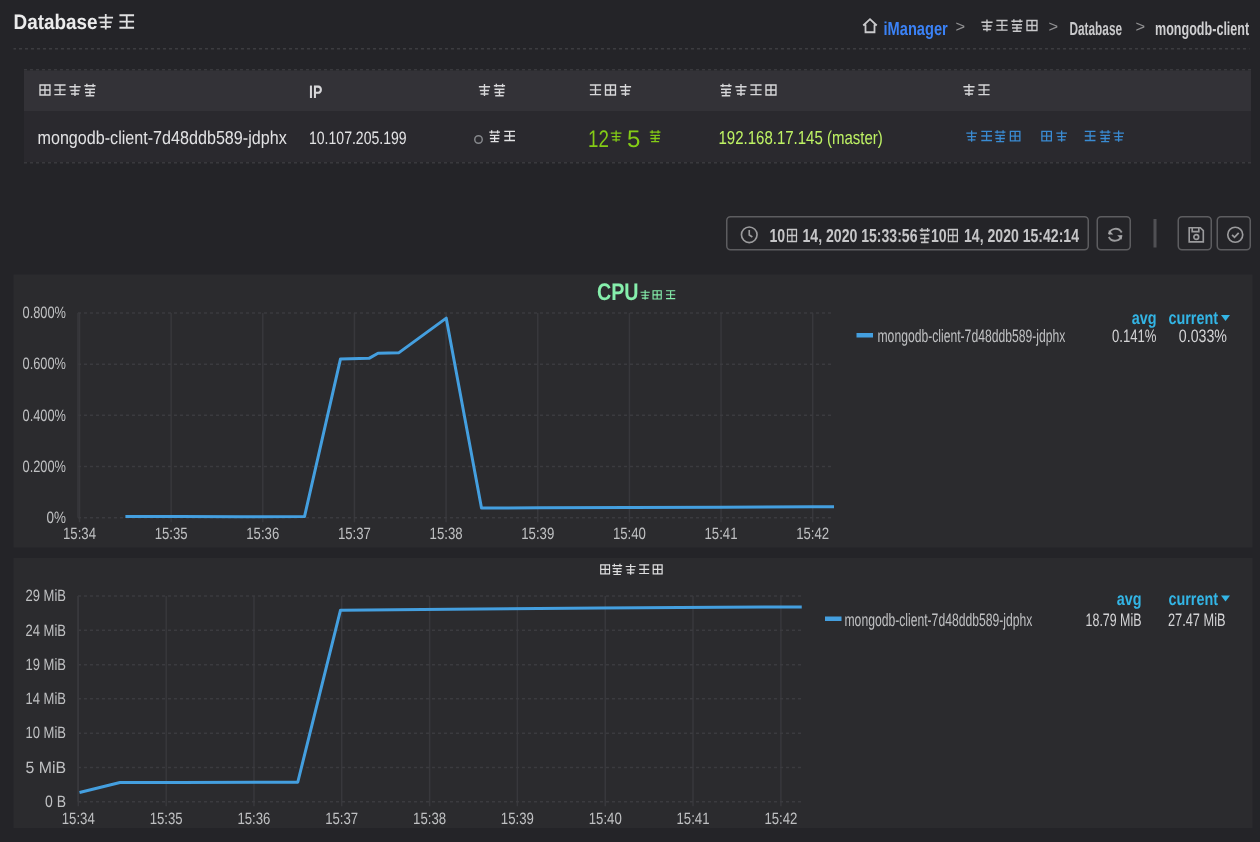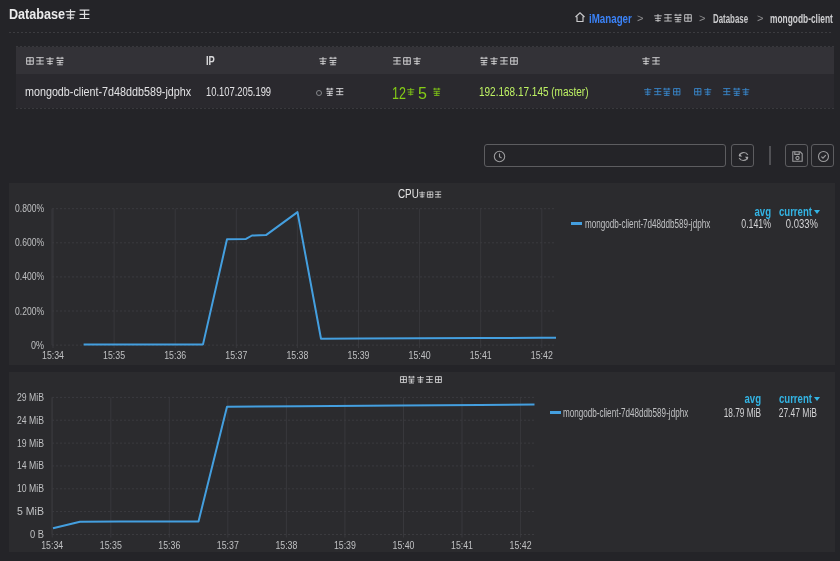--- a/index.html
+++ b/index.html
@@ -135,20 +135,27 @@
       <use href="#g4"></use>
     </svg><svg class="cj" viewBox="0 0 12 12">
       <use href="#g2"></use>
     </svg></div>
 
 <div class="abs" style="left:484px;top:144px;width:242px;height:23px;border:1px solid #5d5d60;border-radius:3px">
 <svg width="13" height="13" viewBox="0 0 13 13" style="position:absolute;left:8px;top:4.5px">
       <circle cx="6.5" cy="6.5" r="5.2" stroke="#9b9b9d" fill="none" stroke-width="1.1"></circle>
       <path d="M6.5 3.4V6.7L8.6 8" stroke="#9b9b9d" fill="none" stroke-width="1.1"></path>
     </svg>
+<div class="abs" style="left:28px;top:5px;font-size:12.5px;font-weight:bold;color:#c6c6c8;white-space:nowrap"><span class="cond" style="transform:scaleX(.75)">10<svg class="cj" viewBox="0 0 12 12" style="width:12px;height:12px">
+          <use href="#g3"></use>
+        </svg> 14, 2020 15:33:56<svg class="cj" viewBox="0 0 12 12" style="width:12px;height:12px">
+          <use href="#g4"></use>
+        </svg>10<svg class="cj" viewBox="0 0 12 12" style="width:12px;height:12px">
+          <use href="#g3"></use>
+        </svg> 14, 2020 15:42:14</span></div>
 </div>
 <div class="btn" style="left:731px;top:144px">
     <svg width="13" height="13" viewBox="0 0 13 13">
       <path d="M10.8 5A4.6 4.6 0 0 0 2.2 6.2M2.2 8a4.6 4.6 0 0 0 8.6-1.2" stroke="#9b9b9d" fill="none" stroke-width="1.2"></path>
       <path d="M2.2 3.4v3h3z" fill="#a9a9ab"></path>
       <path d="M10.8 9.8v-3h-3z" fill="#a9a9ab"></path>
     </svg>
   </div>
 <div class="abs" style="left:769px;top:146px;width:1.5px;height:19px;background:#505054"></div>
 <div class="btn" style="left:785px;top:144px">
@@ -161,21 +168,21 @@
     <svg width="13" height="13" viewBox="0 0 13 13">
       <circle cx="6.5" cy="6.5" r="5" stroke="#9b9b9d" fill="none" stroke-width="1.1"></circle>
       <path d="M4.4 6.6L6 8.2L8.8 5.2" stroke="#9b9b9d" fill="none" stroke-width="1.2"></path>
     </svg>
   </div>
 
 <div class="abs" style="left:9px;top:182.5px;width:826px;height:182px;background:#2b2b2e"></div>
 
 <div class="abs" style="left:9px;top:371.5px;width:826px;height:180.5px;background:#2b2b2e"></div>
 
-<div class="abs" style="left:398px;top:186.5px;font-size:12px;font-weight:normal;color:#e5e5e5;white-space:nowrap"><span style="display:inline-block;transform:scaleX(.82);transform-origin:0 50%">CPU</span><span style="display:inline-block;margin-left:-5.5px"><svg class="cj" style="width:8.2px;height:9.2px" viewBox="0 0 12 12">
+<div class="abs" style="left:398px;top:186.5px;font-size:16px;font-weight:bold;color:#86efac;white-space:nowrap"><span style="display:inline-block;transform:scaleX(.82);transform-origin:0 50%">CPU</span><span style="display:inline-block;margin-left:-5.5px"><svg class="cj" style="width:8.2px;height:9.2px" viewBox="0 0 12 12">
         <use href="#g2"></use>
       </svg><svg class="cj" style="width:8.2px;height:9.2px" viewBox="0 0 12 12">
         <use href="#g3"></use>
       </svg><svg class="cj" style="width:8.2px;height:9.2px" viewBox="0 0 12 12">
         <use href="#g1"></use>
       </svg></span></div>
 
 <div class="abs" style="top:205px;font-size:12px;font-weight:bold;color:#33b5e5">
     <span class="abs condr" style="left:0;width:771px;text-align:right;transform:scaleX(.8)">avg</span>
     <span class="abs condr" style="left:0;width:812px;text-align:right;transform:scaleX(.8)">current</span>

